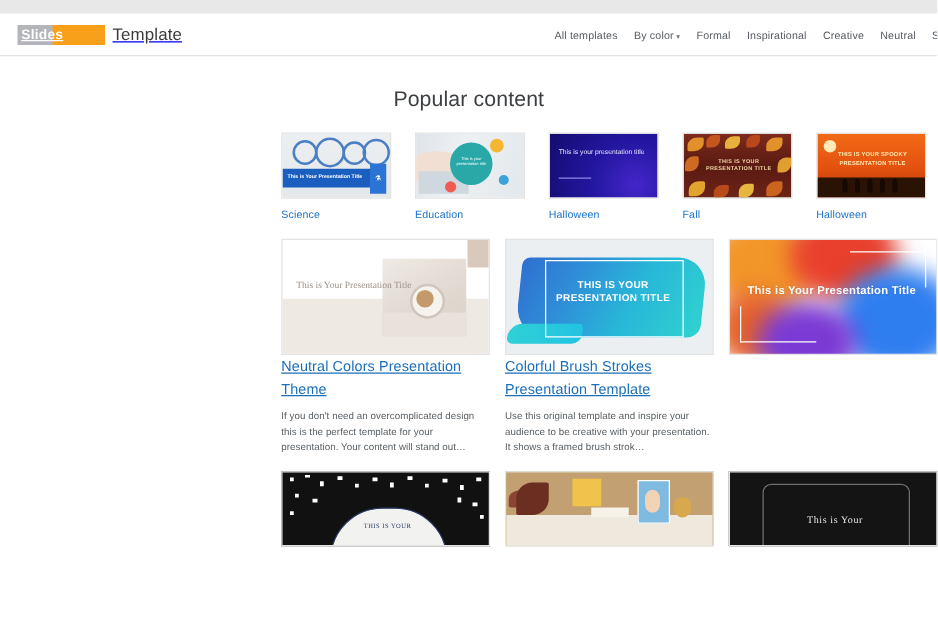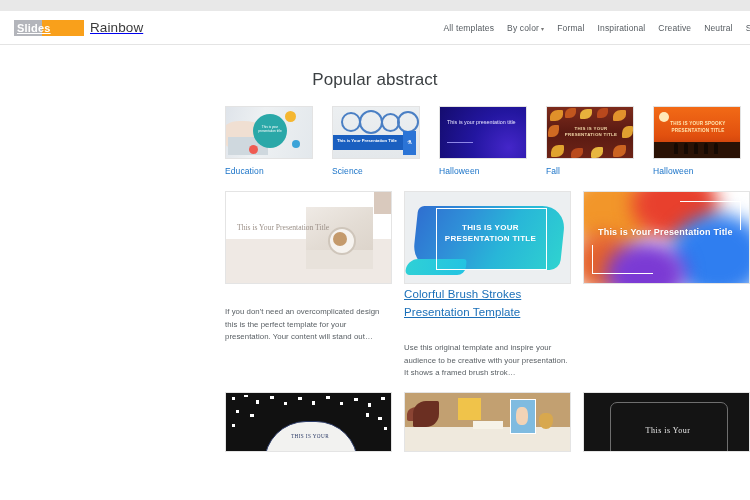--- a/index.html
+++ b/index.html
@@ -120,21 +120,21 @@
   }
   .card{width:167px;}
   .card-thumb{
     width:167px;height:93px;border:1px solid #e4e4e4;box-sizing:border-box;
     position:relative;overflow:hidden;background:#fff;
   }
   .card-title{
     margin-top:9px;font-size:11.5px;color:#1a6fb8;line-height:15px;letter-spacing:.1px;
   }
   .card-desc{
-    margin-top:22px;font-size:7.8px;color:#5a6065;line-height:12.5px;letter-spacing:.05px;
+    margin-top:7px;font-size:7.8px;color:#5a6065;line-height:12.5px;letter-spacing:.05px;
   }
 
   
   .th-neu{background:#ffffff;}
   .th-neu .band{position:absolute;left:0;top:47px;width:100%;height:46px;background:#efe9e4;}
   .th-neu .corner{position:absolute;right:0;top:0;width:17px;height:22px;background:#d9c9bd;}
   .th-neu .title{position:absolute;left:11px;top:30px;color:#9b9088;font-size:7.6px;line-height:11px;font-family:"Liberation Serif", serif;}
   .th-neu .photo{position:absolute;left:80px;top:15px;width:67px;height:62px;
     background:linear-gradient(150deg,#efeae5 0%,#e3dcd4 45%,#d9d0c6 100%);}
   .th-neu .cup{position:absolute;left:102px;top:35px;width:24px;height:24px;border-radius:50%;background:#f6f3ef;border:2px solid #cfc6bb;}
@@ -199,66 +199,66 @@
 
   <div class="top-strip"></div>
 
   <div class="header">
     <a class="logo" href="#">
       <span class="logo-mark">
         <span class="sq-grey"></span>
         <span class="sq-orange"></span>
         <span class="sq-text">Slides</span>
       </span>
-      <span class="logo-word">Rainbow</span>
+      <span class="logo-word">Template</span>
     </a>
 
     <nav class="nav">
       <a href="#"><span>All templates</span></a>
       <a href="#"><span>By color</span><span class="caret">▾</span></a>
       <a href="#"><span>Formal</span></a>
       <a href="#"><span>Inspirational</span></a>
       <a href="#"><span>Creative</span></a>
       <a href="#"><span>Neutral</span></a>
       <a href="#"><span>St</span></a>
     </nav>
   </div>
 
-  <h2 class="section-title" id="popular-title">Popular abstract</h2>
+  <h2 class="section-title" id="popular-title">Popular content</h2>
 
   <div class="popular-row">
-
-    <div class="pop-item">
-      <div class="pop-thumb th-edu">
-        <span class="hand"></span>
-        <span class="book"></span>
-        <span class="circ">
-            <span>This is your presentation title</span>
-          </span>
-        <span class="d1"></span>
-        <span class="d2"></span>
-        <span class="d3"></span>
-      </div>
-      <div class="pop-label">Education</div>
-    </div>
 
     <div class="pop-item">
       <div class="pop-thumb th-sci">
         <span class="tube t1"></span>
         <span class="tube t2"></span>
         <span class="tube t3"></span>
         <span class="tube t4"></span>
         <span class="bar">
             <span>This is Your Presentation Title</span>
           </span>
         <span class="chip">
             <b>⚗</b>
           </span>
       </div>
       <div class="pop-label">Science</div>
+    </div>
+
+    <div class="pop-item">
+      <div class="pop-thumb th-edu">
+        <span class="hand"></span>
+        <span class="book"></span>
+        <span class="circ">
+            <span>This is your presentation title</span>
+          </span>
+        <span class="d1"></span>
+        <span class="d2"></span>
+        <span class="d3"></span>
+      </div>
+      <div class="pop-label">Education</div>
     </div>
 
     <div class="pop-item">
       <div class="pop-thumb th-tec">
         <span class="txt">This is your presentation title</span>
         <span class="ln"></span>
       </div>
       <div class="pop-label">Halloween</div>
     </div>
 
@@ -302,20 +302,21 @@
     <div class="card">
       <div class="card-thumb th-neu">
         <span class="band"></span>
         <span class="corner"></span>
         <span class="photo"></span>
         <span class="cloth"></span>
         <span class="cup"></span>
         <span class="coffee"></span>
         <span class="title">This is Your Presentation Title</span>
       </div>
+      <a class="card-title" href="#">Neutral Colors Presentation Theme</a>
       <div class="card-desc">If you don't need an overcomplicated design this is the perfect template for your presentation. Your content will stand out…</div>
     </div>
 
     <div class="card">
       <div class="card-thumb th-bru">
         <span class="stroke"></span>
         <span class="frame"></span>
         <span class="txt">THIS IS YOUR PRESENTATION TITLE</span>
       </div>
       <a class="card-title" href="#">Colorful Brush Strokes Presentation Template</a>

